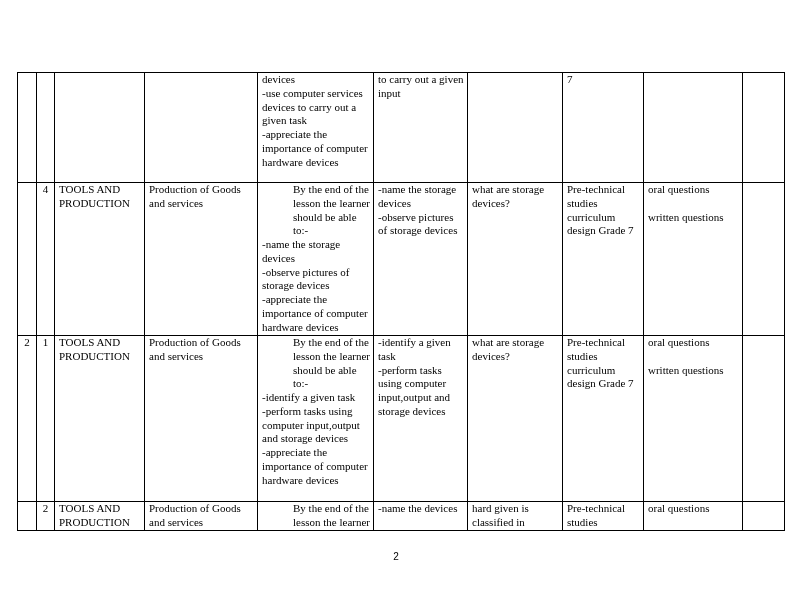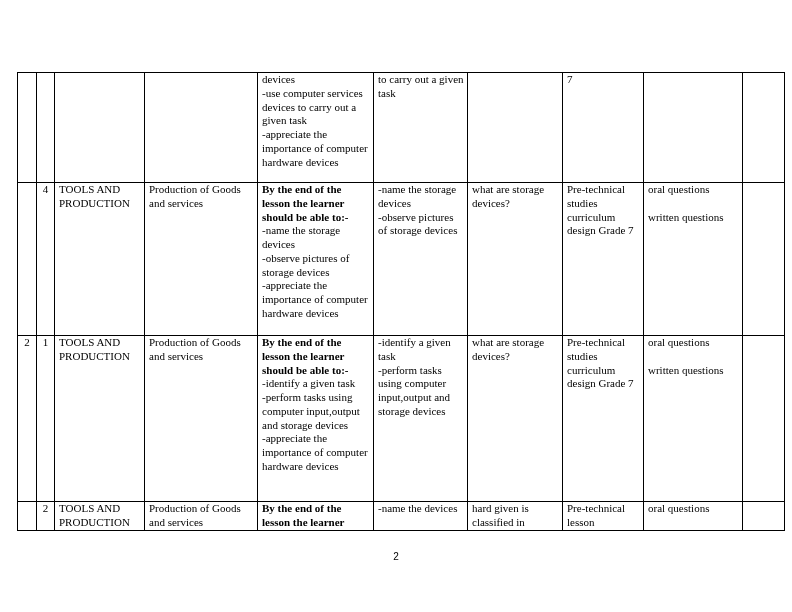--- a/index.html
+++ b/index.html
@@ -3,21 +3,21 @@
 <meta charset="utf-8">
 <style>
   html, body { margin:0; padding:0; background:#ffffff; }
   body { width:792px; height:612px; position:relative; overflow:hidden;
          font-family:"Liberation Serif", "DejaVu Serif", serif; color:#000; }
   table.scheme { position:absolute; left:17px; top:72px; border-collapse:collapse;
                  table-layout:fixed; width:767px; }
   table.scheme td { border:1px solid #000; vertical-align:top; padding:0 3px 0 4px;
                     font-size:11px; line-height:13.75px; overflow:hidden; }
   table.scheme td.num { text-align:center; padding:0; }
-  .bold { font-weight:bold; }
+  .bold { font-weight:normal;margin-left:31px; }
   .line { display:block; white-space:normal; }
   .gap { display:block; height:13.75px; }
   .page-number { position:absolute; left:0; width:792px; top:551px; text-align:center;
                  font-family:"Liberation Sans", "DejaVu Sans", sans-serif; font-size:10px; }
   tr.r1 td { height:109px; }
   tr.r2 td { height:152px; }
   tr.r3 td { height:165px; }
   tr.r4 td { height:27px; }
 </style>
 </head>
@@ -49,21 +49,21 @@
         </td>
         <td>
           <span class="line"></span>
         </td>
         <td>
           <span class="line">devices</span>
           <span class="line">-use computer services devices to carry out a given task</span>
           <span class="line">-appreciate  the importance of computer hardware devices</span>
         </td>
         <td>
-          <span class="line">to carry out a given task</span>
+          <span class="line">to carry out a given input</span>
         </td>
         <td>
           <span class="line"></span>
         </td>
         <td>
           <span class="line">7</span>
         </td>
         <td></td>
         <td>
           <span class="line"></span>
@@ -161,21 +161,21 @@
         <td>
           <span class="line bold">By the end of the lesson the learner</span>
         </td>
         <td>
           <span class="line">-name the devices</span>
         </td>
         <td>
           <span class="line">hard given is classified in</span>
         </td>
         <td>
-          <span class="line">Pre-technical lesson</span>
+          <span class="line">Pre-technical studies</span>
         </td>
         <td>
           <span class="line">oral questions</span>
         </td>
         <td>
           <span class="line"></span>
         </td>
       </tr>
     </tbody>
 </table>

